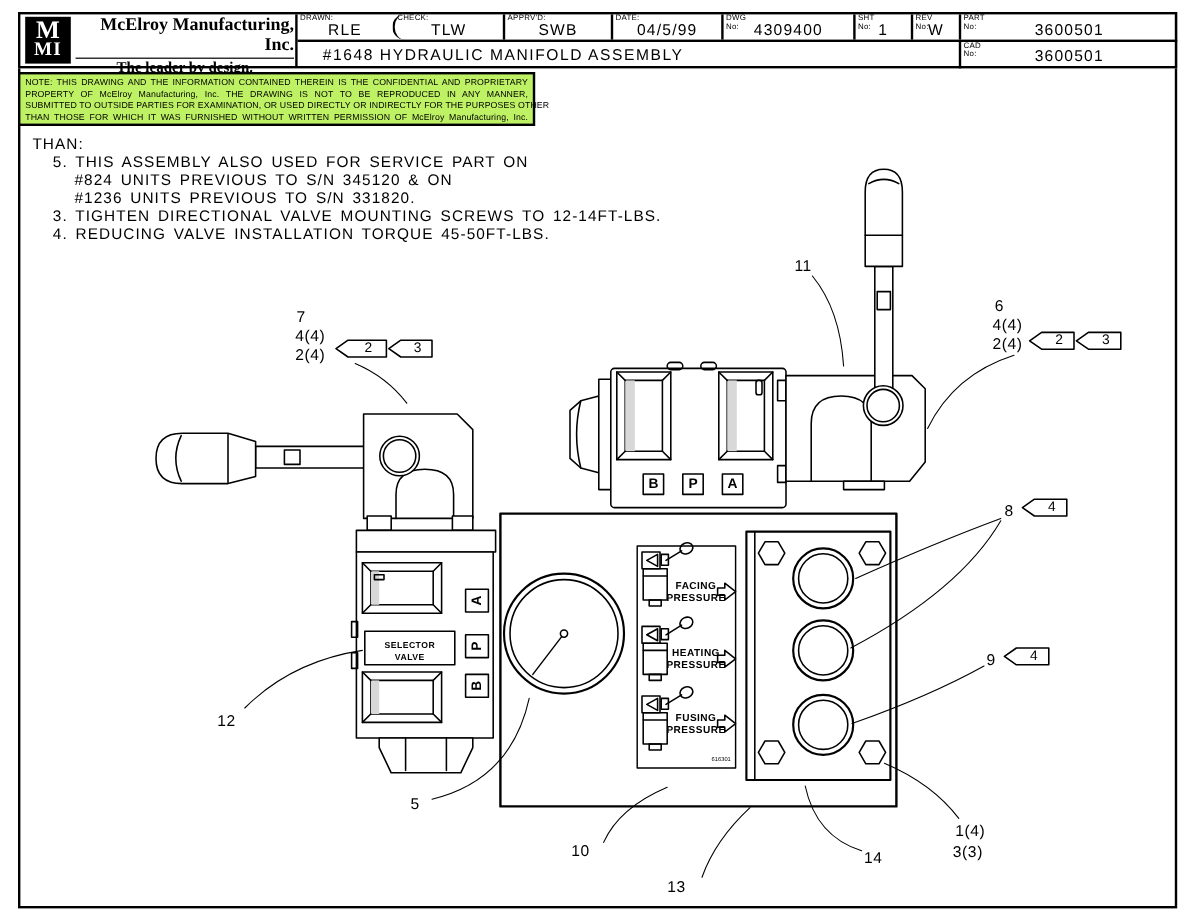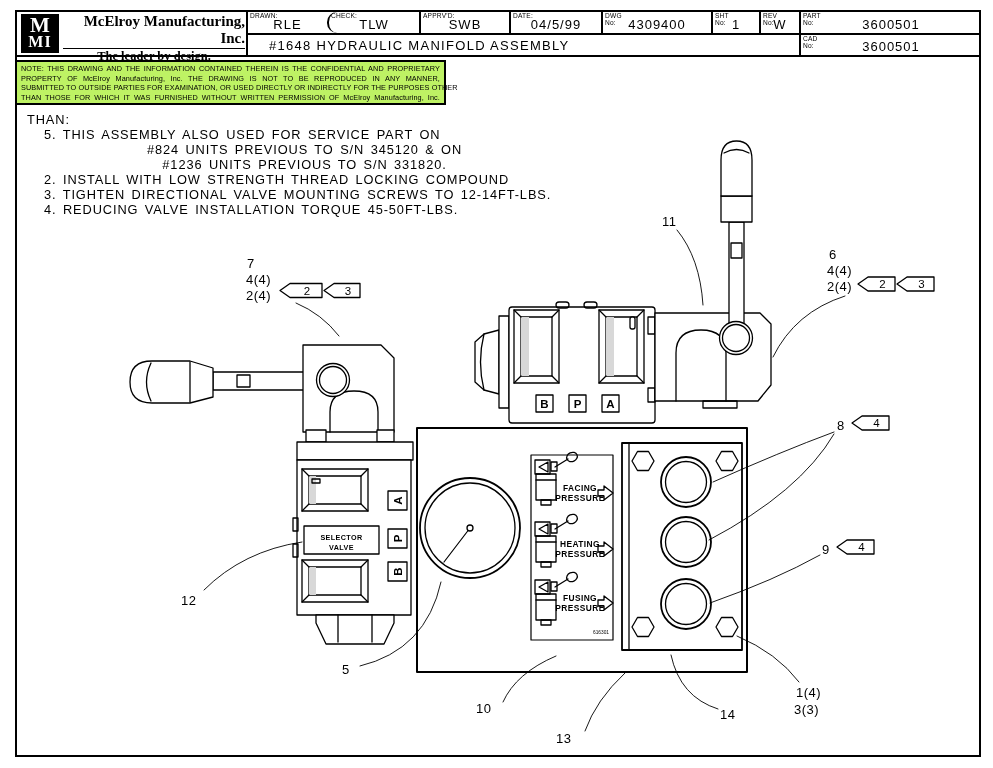--- a/index.html
+++ b/index.html
@@ -35,21 +35,21 @@
   .c-cad{position:absolute;left:551px;top:0;width:182px;height:22px;border-left:2px solid #000;box-sizing:border-box;}
   .c-cad .tb-value{top:4px;}
   
   .conf-note{position:absolute;left:15px;top:60px;width:431px;height:45px;border:2px solid #000;
              box-sizing:border-box;padding:2px 4px;background:#bef264;}
   .conf-line{font-size:7.3px;line-height:9.6px;letter-spacing:.1px;
              text-align:justify;text-align-last:justify;white-space:nowrap;}
   
   .notes{position:absolute;left:27px;top:112px;width:520px;}
   .note-line{font-size:12.8px;line-height:15px;letter-spacing:.9px;word-spacing:2px;white-space:nowrap;}
-  .ind1{margin-left:17px;} .ind2{margin-left:35px;text-align:center;}
+  .ind1{margin-left:17px;} .ind2{margin-left:35px;}
   
   .drawing-svg{position:absolute;left:0;top:0;width:993px;height:768px;}
   .drawing-svg text{font-family:"Liberation Sans",sans-serif;fill:#000;stroke:none;}
   .callout-txt{font-size:13px;letter-spacing:.5px;}
   .flag-txt{font-size:11.5px;text-anchor:middle;dominant-baseline:central;}
   .port-txt{font-size:11.5px;font-weight:bold;text-anchor:middle;dominant-baseline:central;}
   .outline-txt{font-weight:bold;fill:#fff;stroke:#000;stroke-width:.65px;text-anchor:middle;letter-spacing:.4px;}
   .lbl-txt{font-size:7.2px;} .decal-txt{font-size:8.4px;}
   .tiny-txt{font-size:4.8px;text-anchor:end;}
 </style>
@@ -129,21 +129,20 @@
     <div class="conf-line">PROPERTY OF McElroy Manufacturing, Inc. THE DRAWING IS NOT TO BE REPRODUCED IN ANY MANNER,</div>
     <div class="conf-line">SUBMITTED TO OUTSIDE PARTIES FOR EXAMINATION, OR USED DIRECTLY OR INDIRECTLY FOR THE PURPOSES OTHER</div>
     <div class="conf-line">THAN THOSE FOR WHICH IT WAS FURNISHED WITHOUT WRITTEN PERMISSION OF McElroy Manufacturing, Inc.</div>
   </div>
 
   <div class="notes">
     <div class="note-line">THAN:</div>
     <div class="note-line ind1">5. THIS ASSEMBLY ALSO USED FOR SERVICE PART ON</div>
     <div class="note-line ind2">#824 UNITS PREVIOUS TO S/N 345120 &amp; ON</div>
     <div class="note-line ind2">#1236 UNITS PREVIOUS TO S/N 331820.</div>
-    <div class="note-line ind1">2. INSTALL WITH LOW STRENGTH THREAD LOCKING COMPOUND</div>
     <div class="note-line ind1">3. TIGHTEN DIRECTIONAL VALVE MOUNTING SCREWS TO 12-14FT-LBS.</div>
     <div class="note-line ind1">4. REDUCING VALVE INSTALLATION TORQUE 45-50FT-LBS.</div>
   </div>
 
   <svg class="drawing-svg" viewBox="0 0 993 768">
     <g stroke="#000" fill="none" stroke-width="1.3" stroke-linejoin="round" stroke-linecap="round">
 
       <g>
 
         <g>

